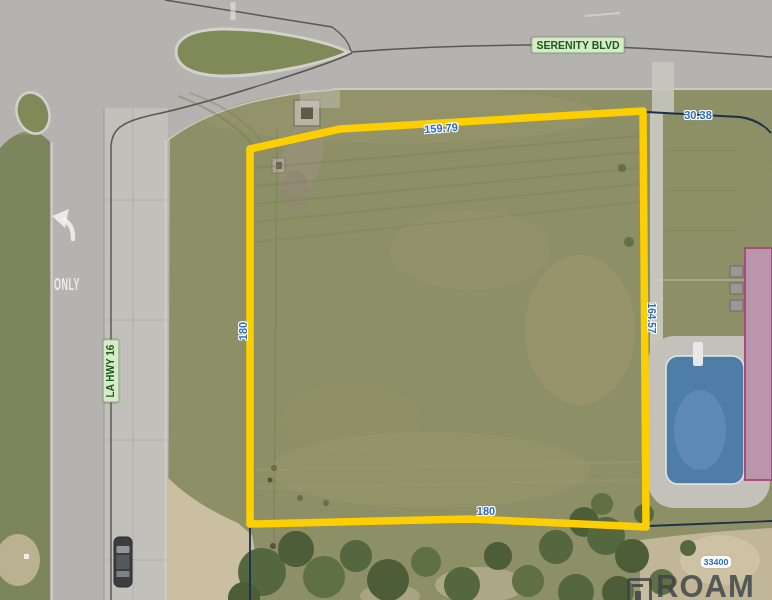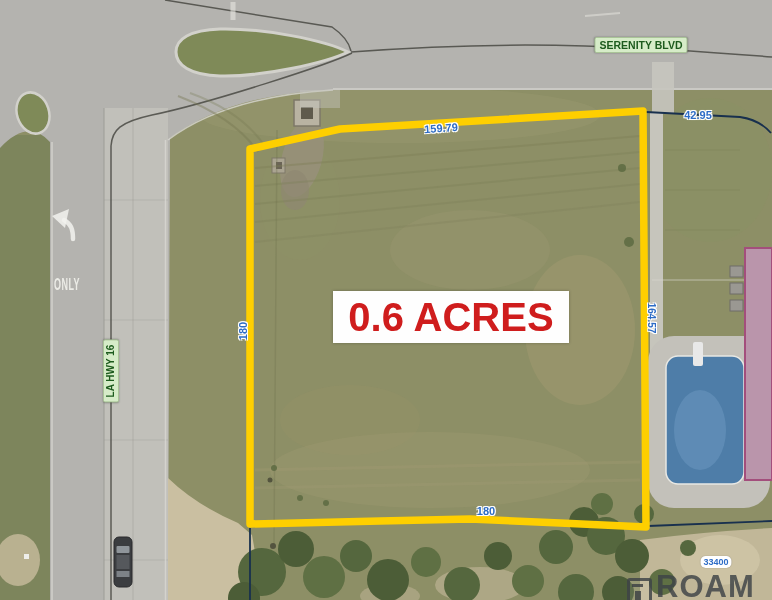--- a/index.html
+++ b/index.html
@@ -202,33 +202,30 @@
     <path d="M250,524 L250,149 L340,129 L643,111 L646,527 L560,523 L470,519 L380,521 Z" fill="none" style="stroke:var(--boundary_yellow,#fecf00)" stroke-width="7.5" stroke-linejoin="round"></path>
 
     <g transform="translate(114,537)">
       <rect x="0" y="0" width="18" height="50" rx="5" fill="#3b3d40" stroke="#2a2b2d" stroke-width="1"></rect>
       <rect x="2.5" y="9" width="13" height="7" rx="1" fill="#8f959a"></rect>
       <rect x="2.5" y="18" width="13" height="14" fill="#55585c"></rect>
       <rect x="2.5" y="34" width="13" height="6" fill="#7d8287"></rect>
     </g>
   </svg>
 
-  <div class="lbl roadpill" style="left:641px;top:45px;transform:translate(-50%,-50%);">SERENITY BLVD</div>
+  <div class="lbl roadpill" style="left:578px;top:45px;transform:translate(-50%,-50%);">SERENITY BLVD</div>
 
   <div class="lbl roadpill" style="left:111px;top:371px;transform:translate(-50%,-50%) rotate(-90deg);font-size:10px;">LA HWY 16</div>
 
   <div class="lbl paint" style="left:67px;top:285px;transform:translate(-50%,-50%) scaleY(1.75);">ONLY</div>
 
-  <div class="lbl acrebox" style="left:333px;top:291px;">
-      <span>0.6 ACRES</span>
-    </div>
 
   <div class="lbl dim" style="left:441px;top:128px;transform:translate(-50%,-50%) rotate(-4deg);">159.79</div>
 
-  <div class="lbl dim" style="left:698px;top:115px;transform:translate(-50%,-50%);">42.95</div>
+  <div class="lbl dim" style="left:698px;top:115px;transform:translate(-50%,-50%);">30.38</div>
 
   <div class="lbl dim" style="left:243px;top:331px;transform:translate(-50%,-50%) rotate(-90deg);">180</div>
 
   <div class="lbl dim" style="left:651px;top:318px;transform:translate(-50%,-50%) rotate(90deg);font-size:10px;">164.57</div>
 
   <div class="lbl dim" style="left:486px;top:511px;transform:translate(-50%,-50%);">180</div>
 
   <div class="lbl parcelnum" style="left:716px;top:562px;transform:translate(-50%,-50%);">33400</div>
 
   <div class="lbl wm" style="left:627px;top:572px;">

